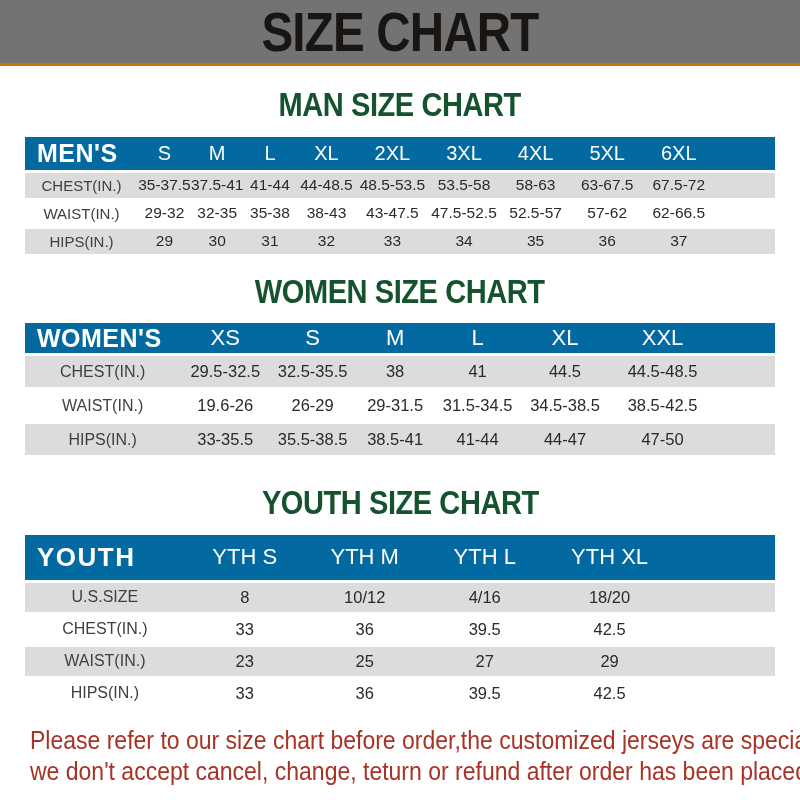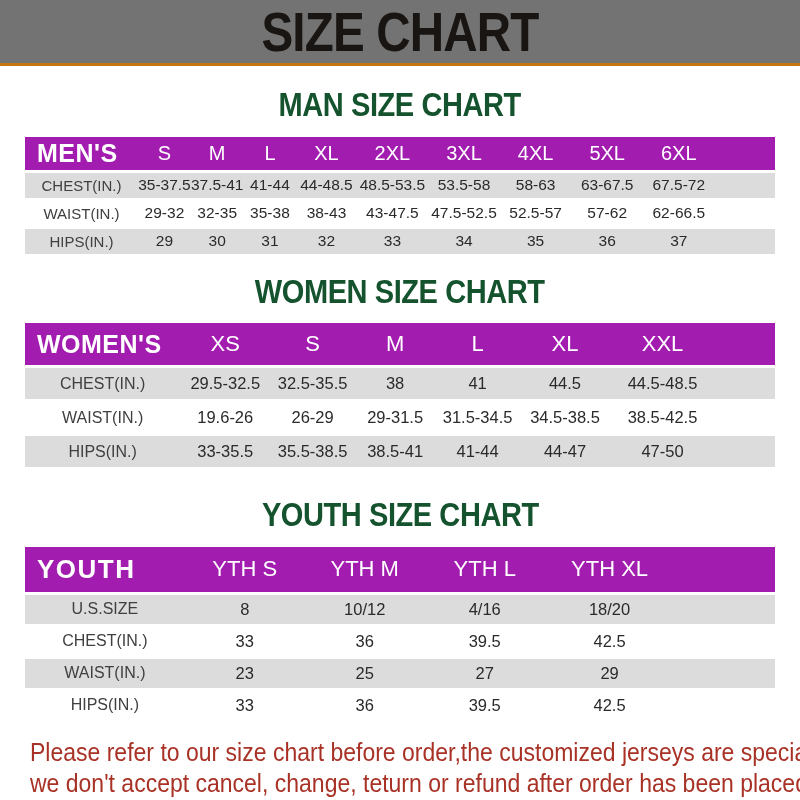--- a/index.html
+++ b/index.html
@@ -44,41 +44,41 @@
   
   table {
     width:750px;
     margin:11px auto 0 auto;
     border-collapse:separate;
     border-spacing:0 3px;
     table-layout:fixed;
   }
   th, td { padding:0; text-align:center; overflow:hidden; white-space:nowrap; }
 
-  tr.hdr th { background:#a21caf; color:#ffffff; font-weight:normal; }
+  tr.hdr th { background:#0369a1; color:#ffffff; font-weight:normal; }
   tr.hdr th.tbl-name {
     font-weight:bold;
     text-align:left;
     padding-left:12px;
     letter-spacing:0.5px;
   }
   tr.gray td  { background:#DCDCDC; }
   tr.white td { background:#ffffff; }
 
   td { color:#2a2a2a; }
   td.row-label { color:#404040;margin-top:7px; }
 
   
   .men-table tr.hdr th { height:33px; font-size:20px; }
   .men-table tr.hdr th.tbl-name { font-size:25px; }
   .men-table td { height:25px; font-size:15.5px; }
   .men-table td.row-label { font-size:15px; }
 
   
-  .women-table tr.hdr th { height:42px; font-size:22px; }
+  .women-table tr.hdr th { height:30px; font-size:22px; }
   .women-table tr.hdr th.tbl-name { font-size:25px; }
   .women-table td { height:31px; font-size:16.5px; }
   .women-table td.row-label { font-size:16px; }
 
   
   .youth-table tr.hdr th { height:45px; font-size:22px; }
   .youth-table tr.hdr th.tbl-name { font-size:26px; letter-spacing:1.5px; }
   .youth-table td { height:29px; font-size:16.5px;text-align:center; }
   .youth-table td.row-label { font-size:16px; }
 

